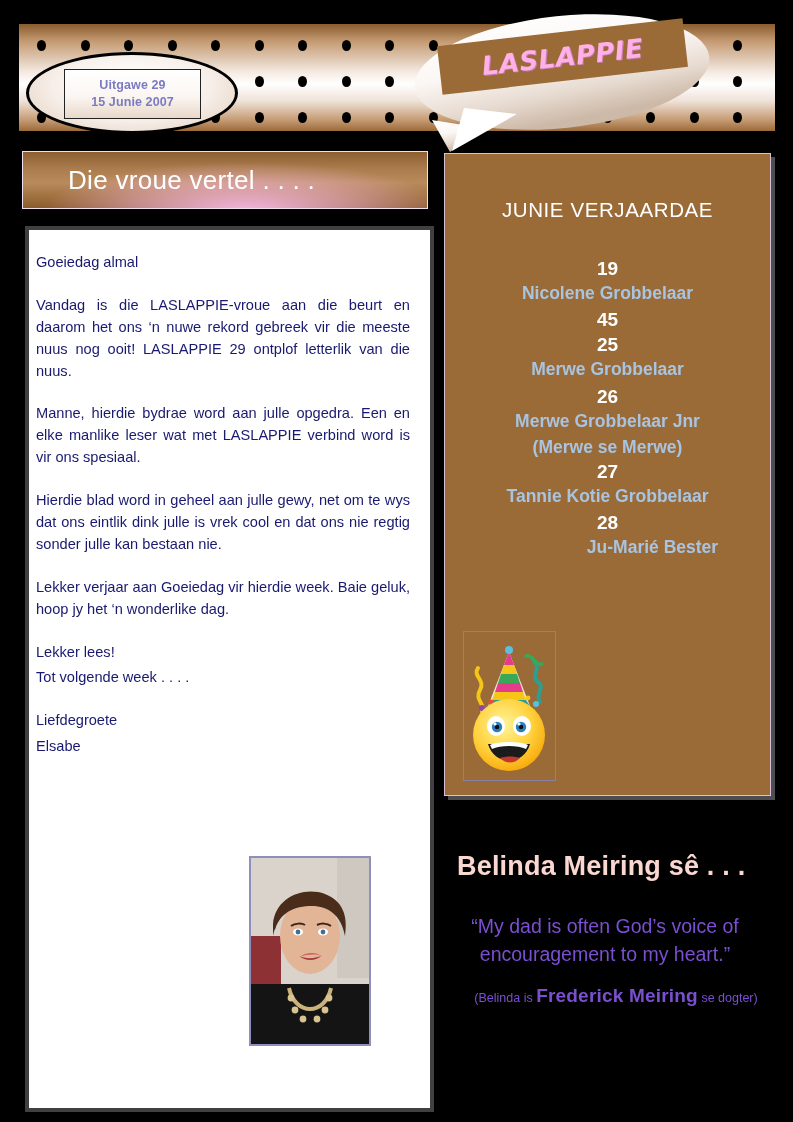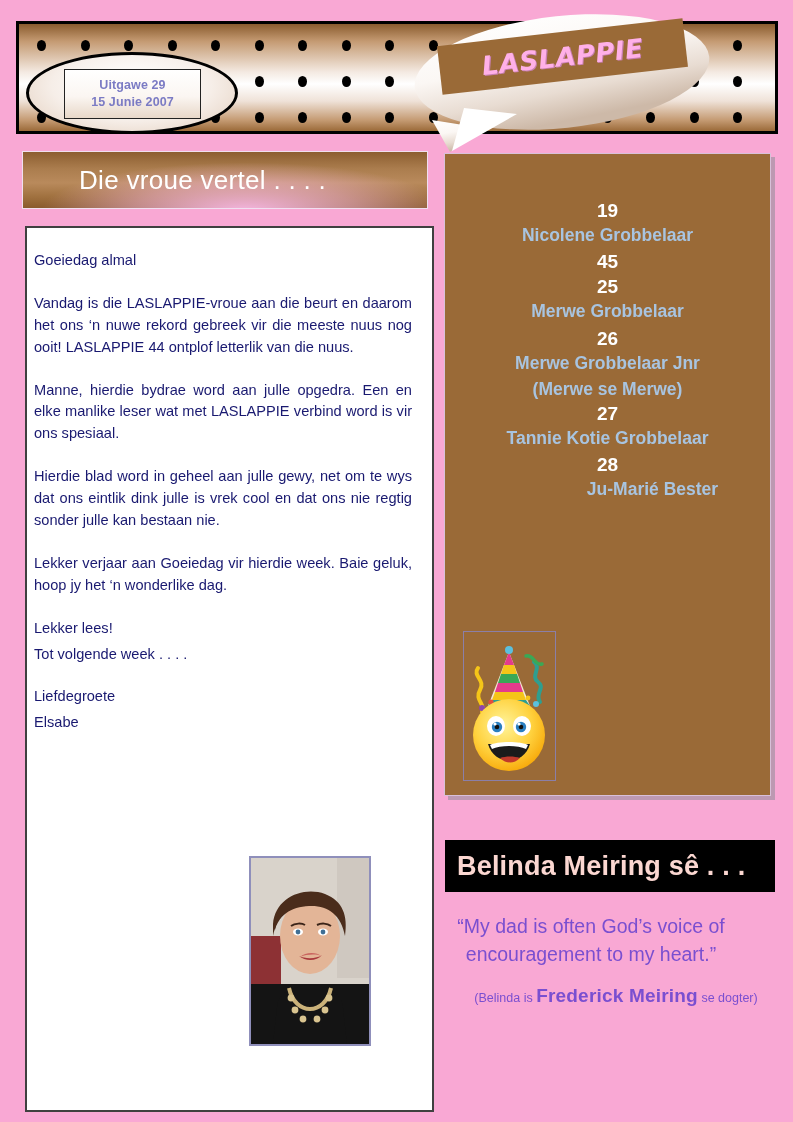--- a/index.html
+++ b/index.html
@@ -10,21 +10,21 @@
   body {
     width: 793px;
     height: 1122px;
     font-family: "Liberation Sans", sans-serif;
   }
 
   #page {
     position: relative;
     width: 793px;
     height: 1122px;
-    background: #f9a8d4;
+    background: #000000;
     overflow: hidden;
   }
 
   
   #header-banner {
     position: absolute;
     left: 16px;
     top: 21px;
     width: 762px;
     height: 113px;
@@ -130,31 +130,30 @@
       linear-gradient(to bottom, #8c5e30 0%, #ab7d4e 30%, #b98a5c 55%, #a0713f 80%, #8a5b2d 100%);
     display: flex;
     align-items: center;
     padding-left: 45px;
   }
   #left-heading span {
     font-size: 26px;
     color: #ffffff;
     font-weight: normal;
     letter-spacing: 0.3px;
-    margin-left: 11px;
   }
 
   #left-body {
     position: absolute;
     left: 25px;
     top: 226px;
     width: 409px;
     height: 886px;
     background: #ffffff;
-    border: 2px solid #404040;
+    border: 4px solid #404040;
     box-sizing: border-box;
     padding: 22px 20px 10px 7px;
   }
   #left-body p {
     margin: 0 0 21px 0;
     font-size: 14.6px;
     line-height: 1.5;
     color: #191970;
     text-align: justify;
     font-weight: normal;
@@ -243,21 +242,21 @@
     box-sizing: border-box;
   }
   #quote-banner span {
     font-size: 27px;
     font-weight: bold;
     color: #fbd7d1;
     letter-spacing: 0.2px;
   }
   #quote-text {
     position: absolute;
-    left: 422px;
+    left: 436px;
     top: 913px;
     width: 338px;
     text-align: center;
     font-size: 19.5px;
     color: #7a4fd0;
     line-height: 1.42;
   }
   #quote-attrib {
     position: absolute;
     left: 440px;
@@ -366,21 +365,21 @@
       <span>LASLAPPIE</span>
     </div>
   </div>
 
   <div id="left-heading">
     <span>Die vroue vertel . . . .</span>
   </div>
 
   <div id="left-body">
     <p class="plain">Goeiedag almal</p>
-    <p class="noindentjust">Vandag is die LASLAPPIE-vroue aan die beurt en daarom het ons ‘n nuwe rekord gebreek vir die meeste nuus nog ooit!  LASLAPPIE 44 ontplof letterlik van die nuus.</p>
+    <p class="noindentjust">Vandag is die LASLAPPIE-vroue aan die beurt en daarom het ons ‘n nuwe rekord gebreek vir die meeste nuus nog ooit!  LASLAPPIE 29 ontplof letterlik van die nuus.</p>
     <p class="noindentjust">Manne, hierdie bydrae word aan julle opgedra.  Een en elke manlike leser wat met LASLAPPIE verbind word is vir ons spesiaal.</p>
     <p class="noindentjust">Hierdie blad word in geheel aan julle gewy, net om te wys dat ons eintlik dink julle is vrek cool en dat ons nie regtig sonder julle kan bestaan nie.</p>
     <p class="noindentjust">Lekker verjaar aan Goeiedag vir hierdie week.  Baie geluk, hoop jy het ‘n wonderlike dag.</p>
     <p class="plain tight">Lekker lees!</p>
     <p class="plain">Tot volgende week . . . .</p>
     <p class="plain tight">Liefdegroete</p>
     <p class="plain">Elsabe</p>
   </div>
 
   <div id="portrait">
@@ -405,20 +404,21 @@
       <circle cx="40" cy="140" r="3.4" fill="#d9c490"></circle>
       <circle cx="44" cy="152" r="3.4" fill="#d9c490"></circle>
       <circle cx="52" cy="161" r="3.4" fill="#d9c490"></circle>
       <circle cx="66" cy="161" r="3.4" fill="#d9c490"></circle>
       <circle cx="74" cy="152" r="3.4" fill="#d9c490"></circle>
       <circle cx="78" cy="140" r="3.4" fill="#d9c490"></circle>
     </svg>
   </div>
 
   <div id="birthday-box">
+    <div id="birthday-title">JUNIE VERJAARDAE</div>
 
     <div class="bd-day">19</div>
     <div class="bd-name">Nicolene Grobbelaar</div>
 
     <div class="bd-day">45</div>
 
     <div class="bd-day">25</div>
     <div class="bd-name">Merwe Grobbelaar</div>
 
     <div class="bd-day">26</div>

